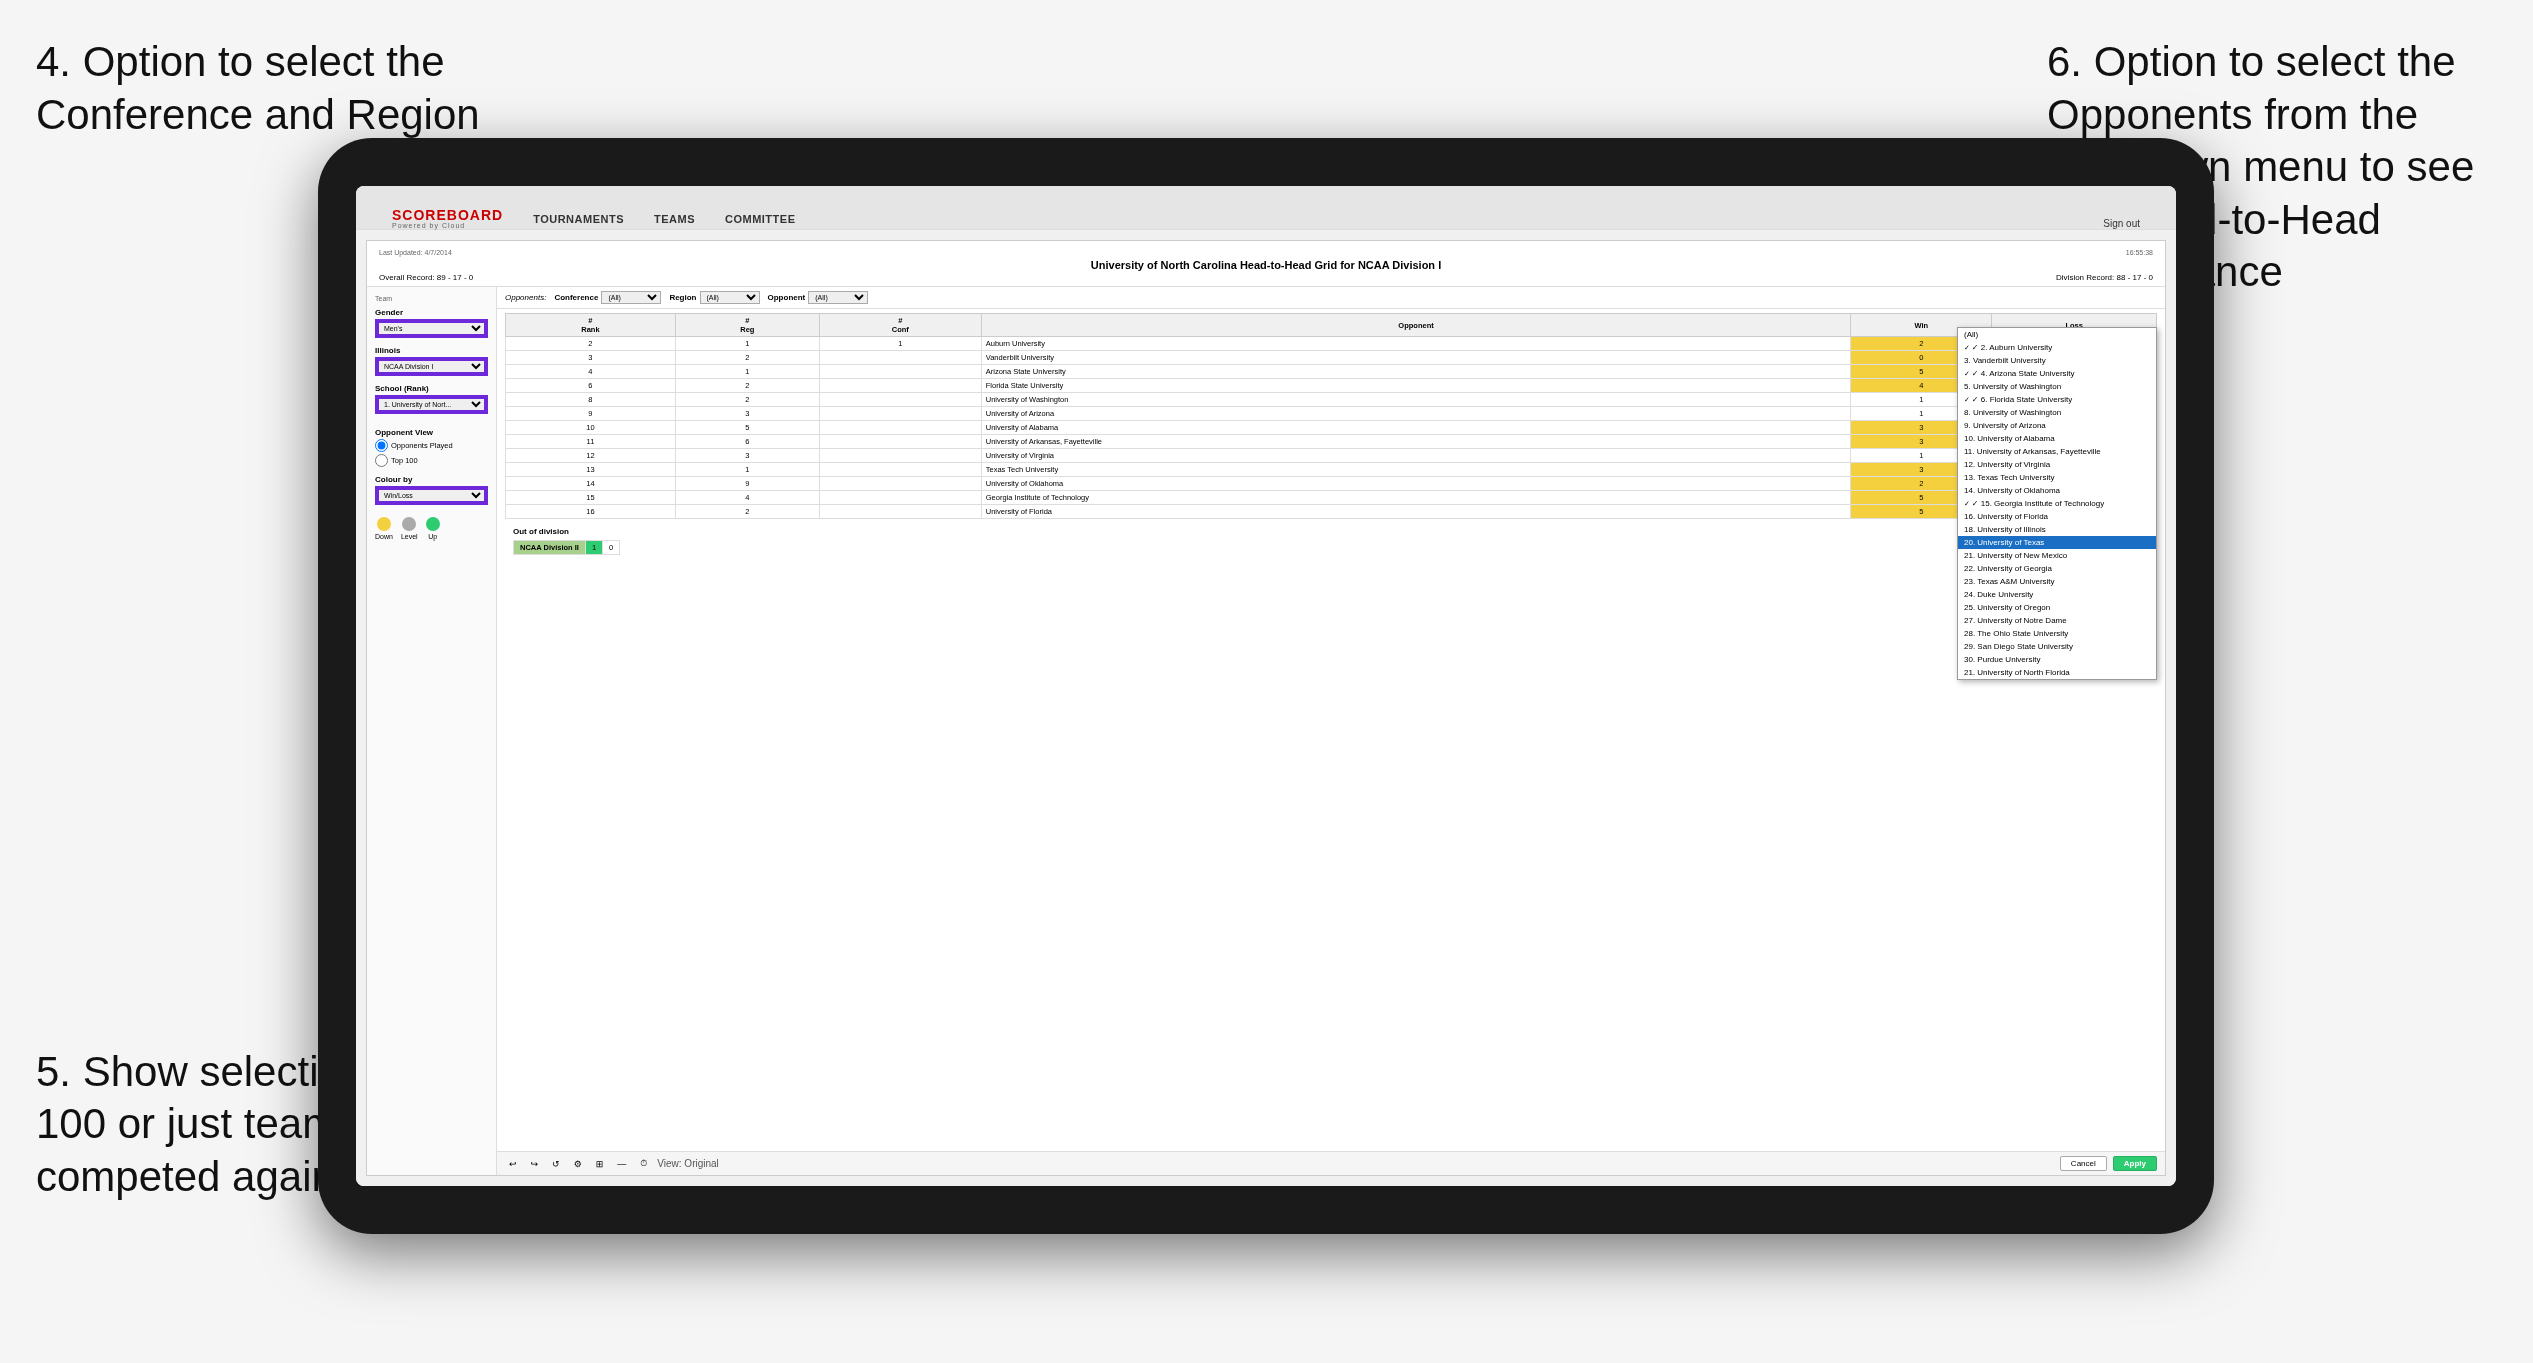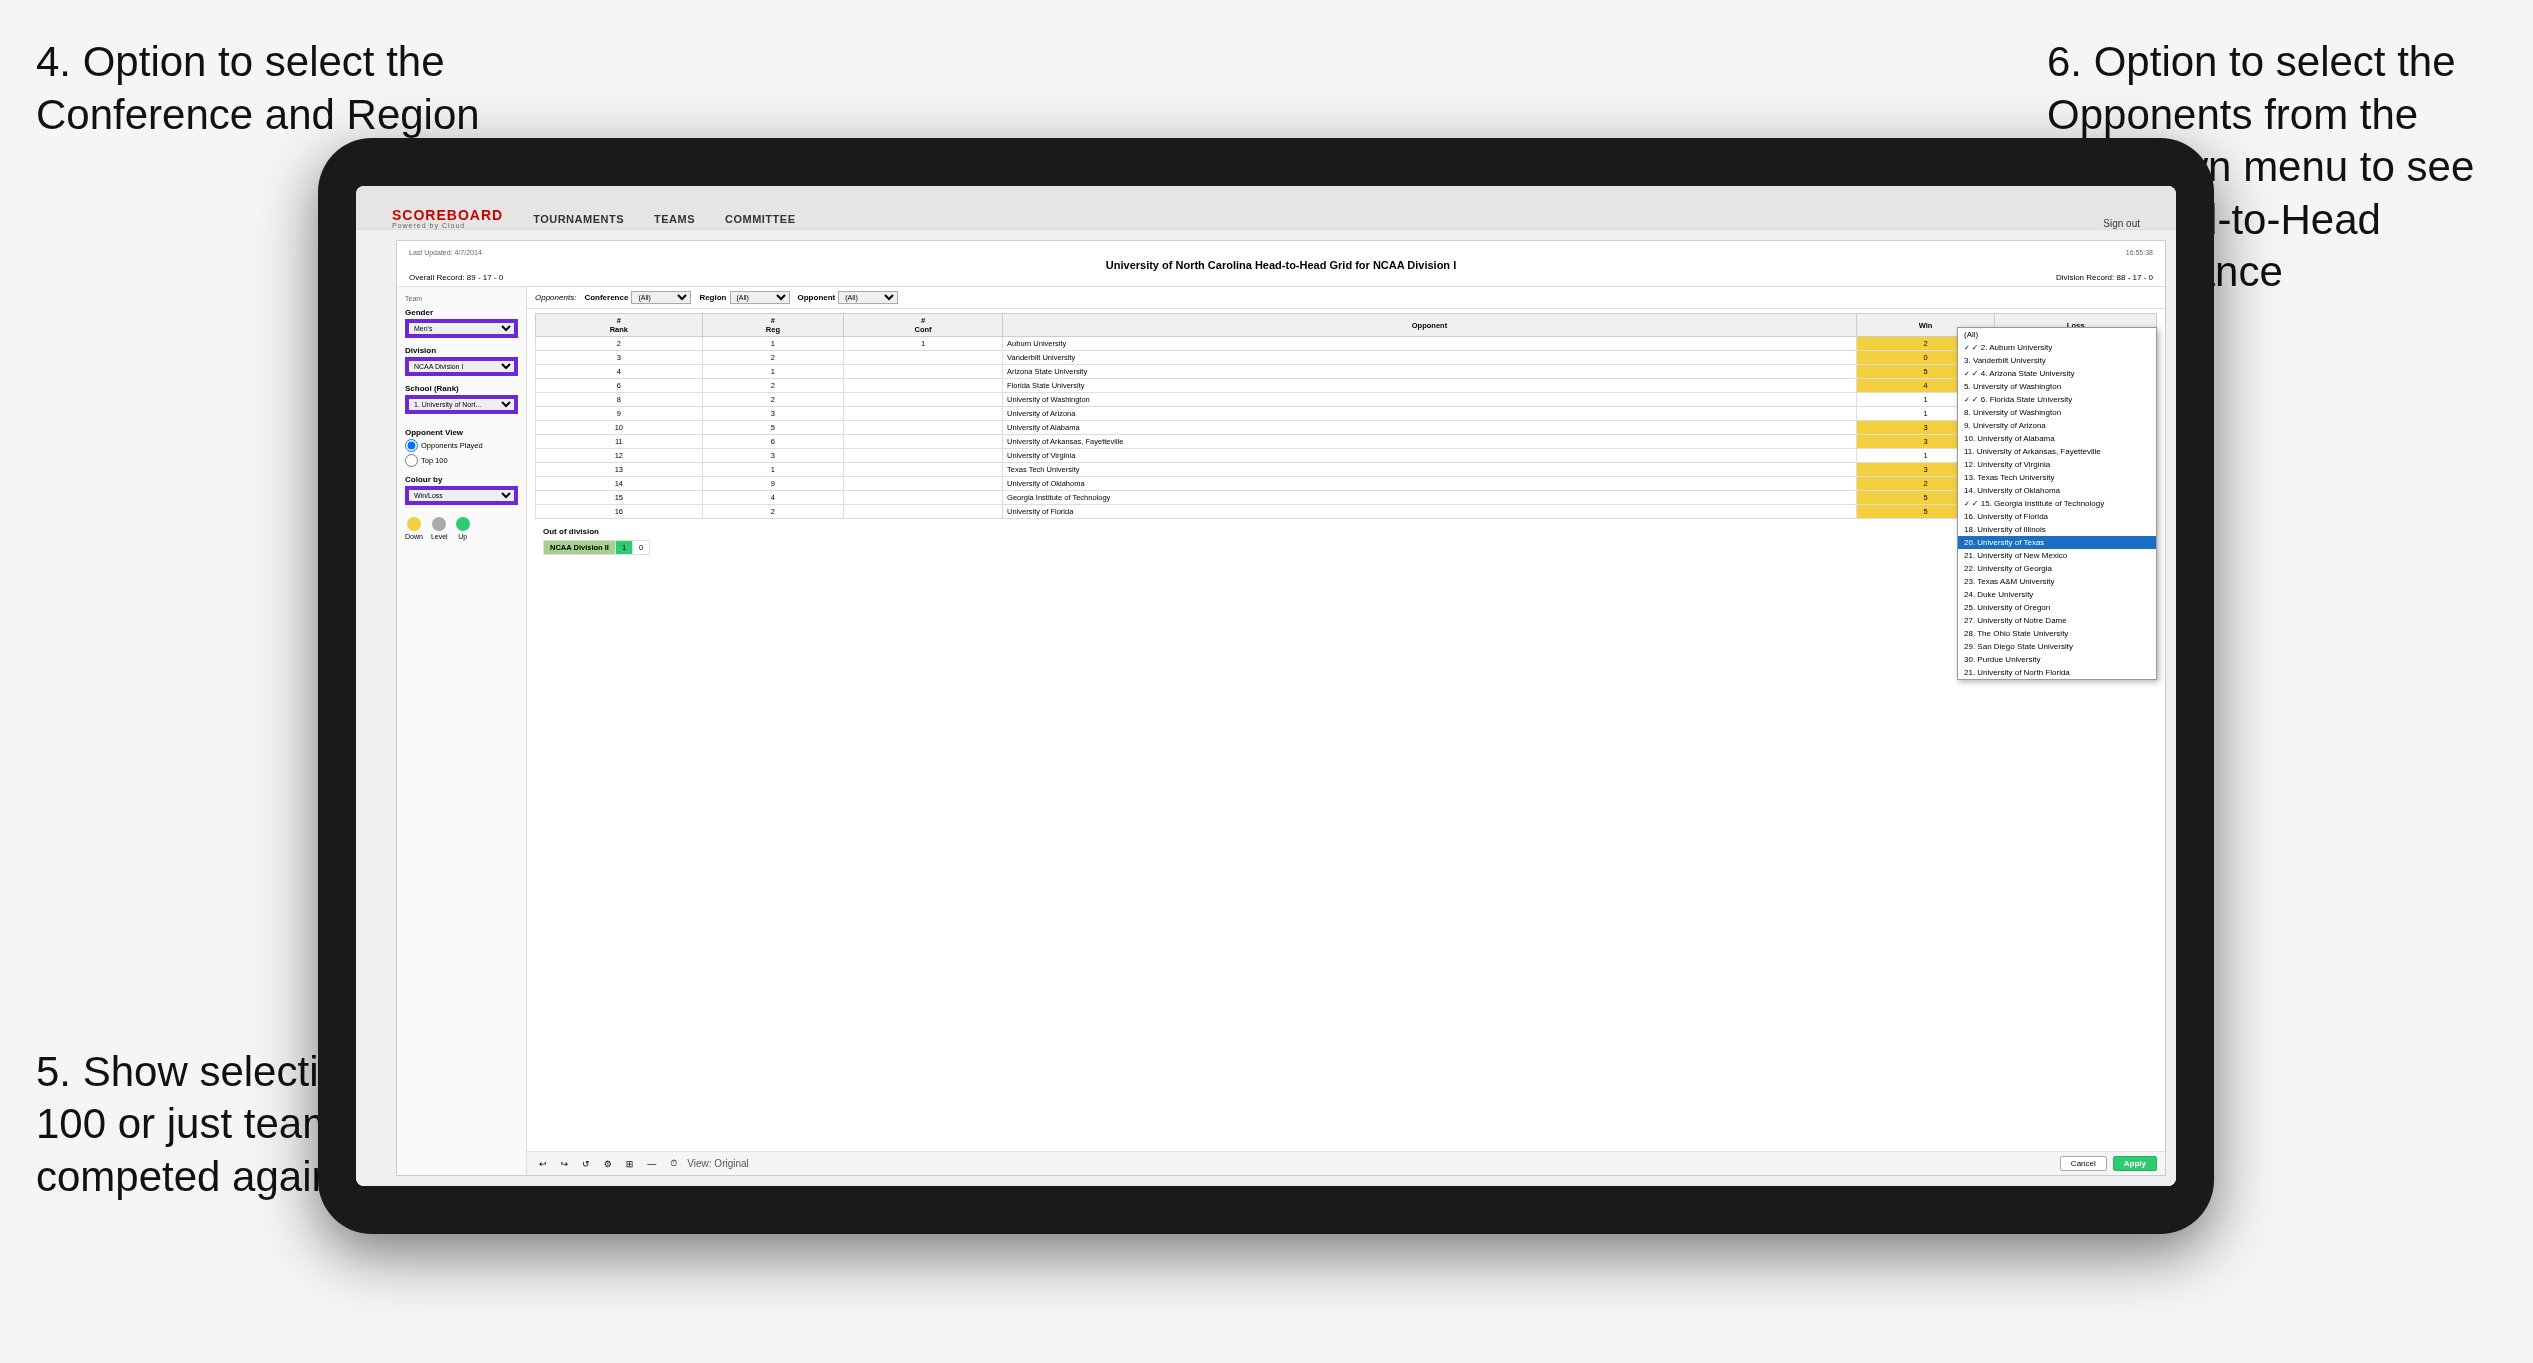--- a/index.html
+++ b/index.html
@@ -129,21 +129,20 @@
       color: #fff;
     }
 
     
     .main-content {
       flex: 1;
       background: #f0f0f0;
       overflow: hidden;
       position: relative;
       display: flex;
-      padding-left: 30px;
     }
 
     
     .report-panel {
       flex: 1;
       background: #fff;
       margin: 10px;
       border: 1px solid #ccc;
       display: flex;
       flex-direction: column;
@@ -458,21 +457,21 @@
         <div style="display:flex; flex:1; overflow:hidden;">
 
           <div class="left-panel">
             <div class="last-updated">Team</div>
 
             <label>Gender</label>
             <select>
               <option>Men's</option>
             </select>
 
-            <label>Division</label>
+            <label>Illinois</label>
             <select>
               <option>NCAA Division I</option>
             </select>
 
             <label>School (Rank)</label>
             <select>
               <option>1. University of Nort...</option>
             </select>
 
             <div class="opponent-view">

